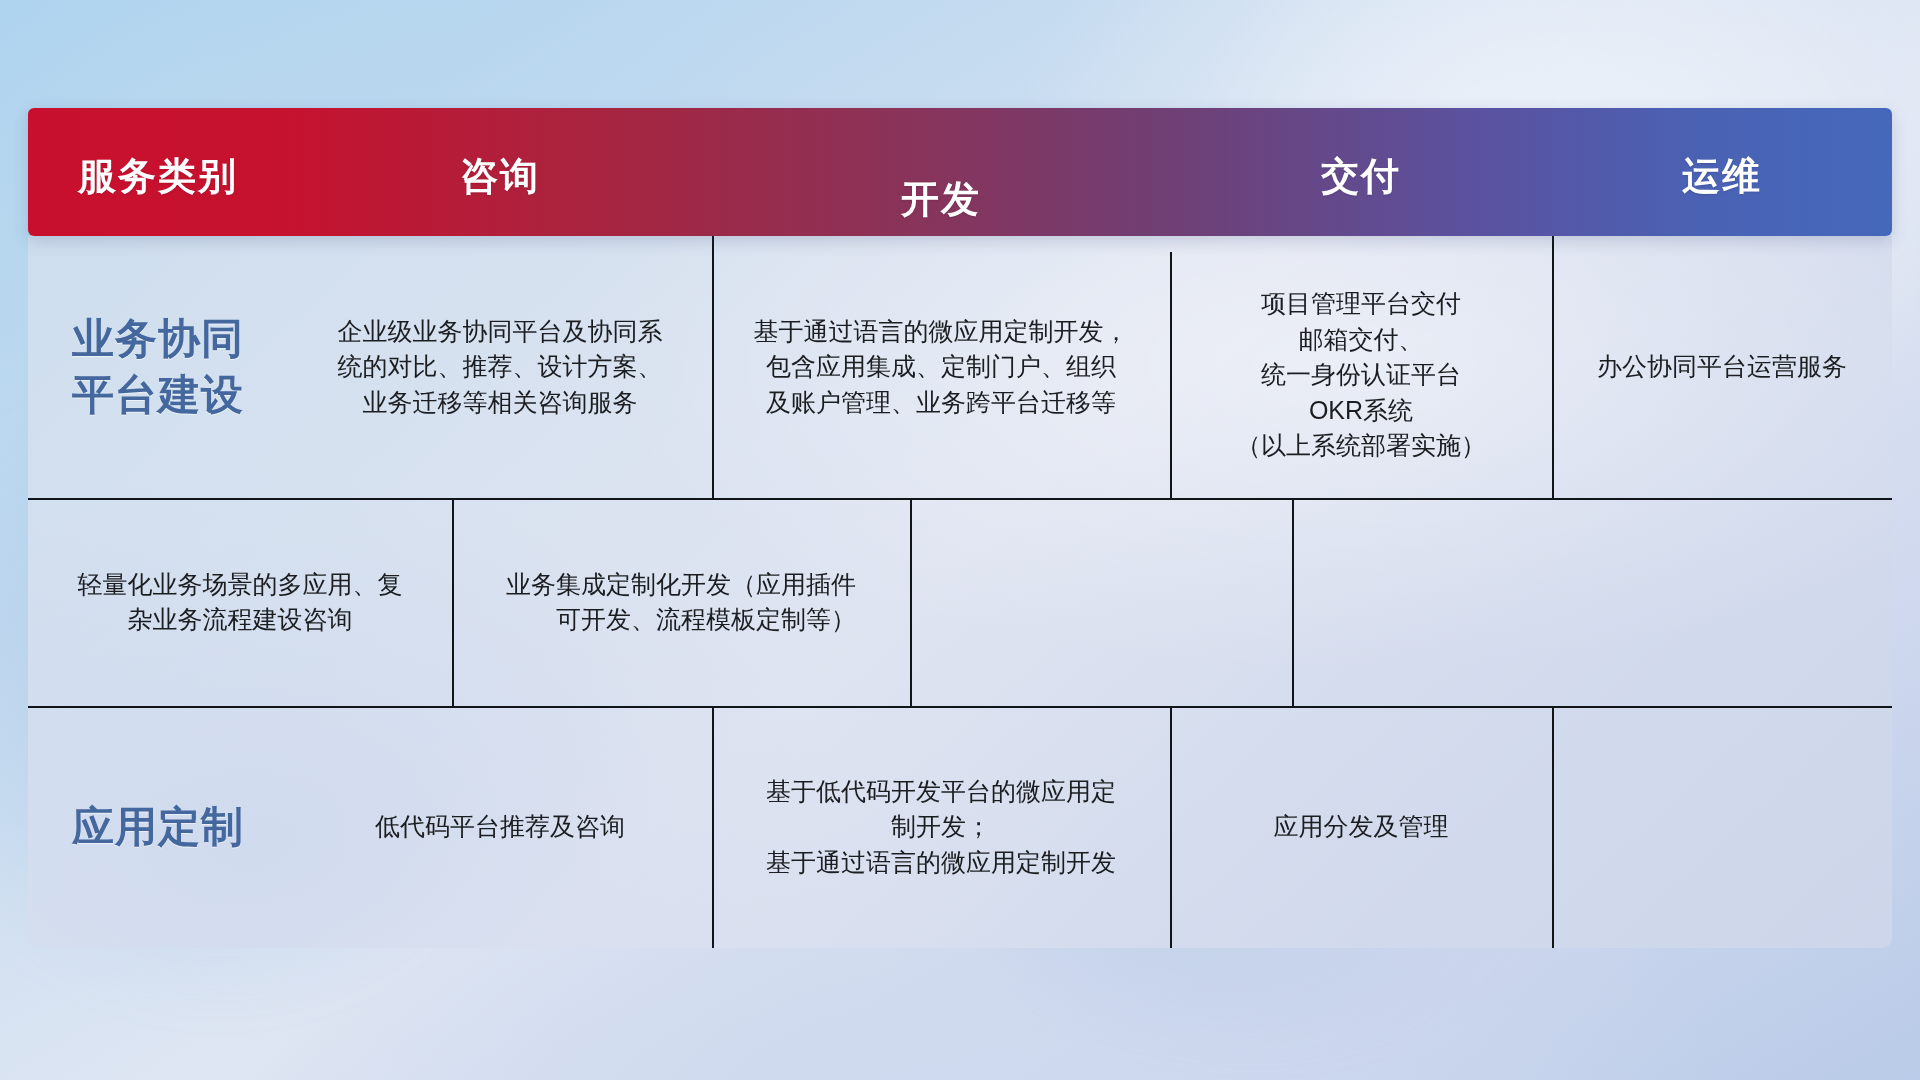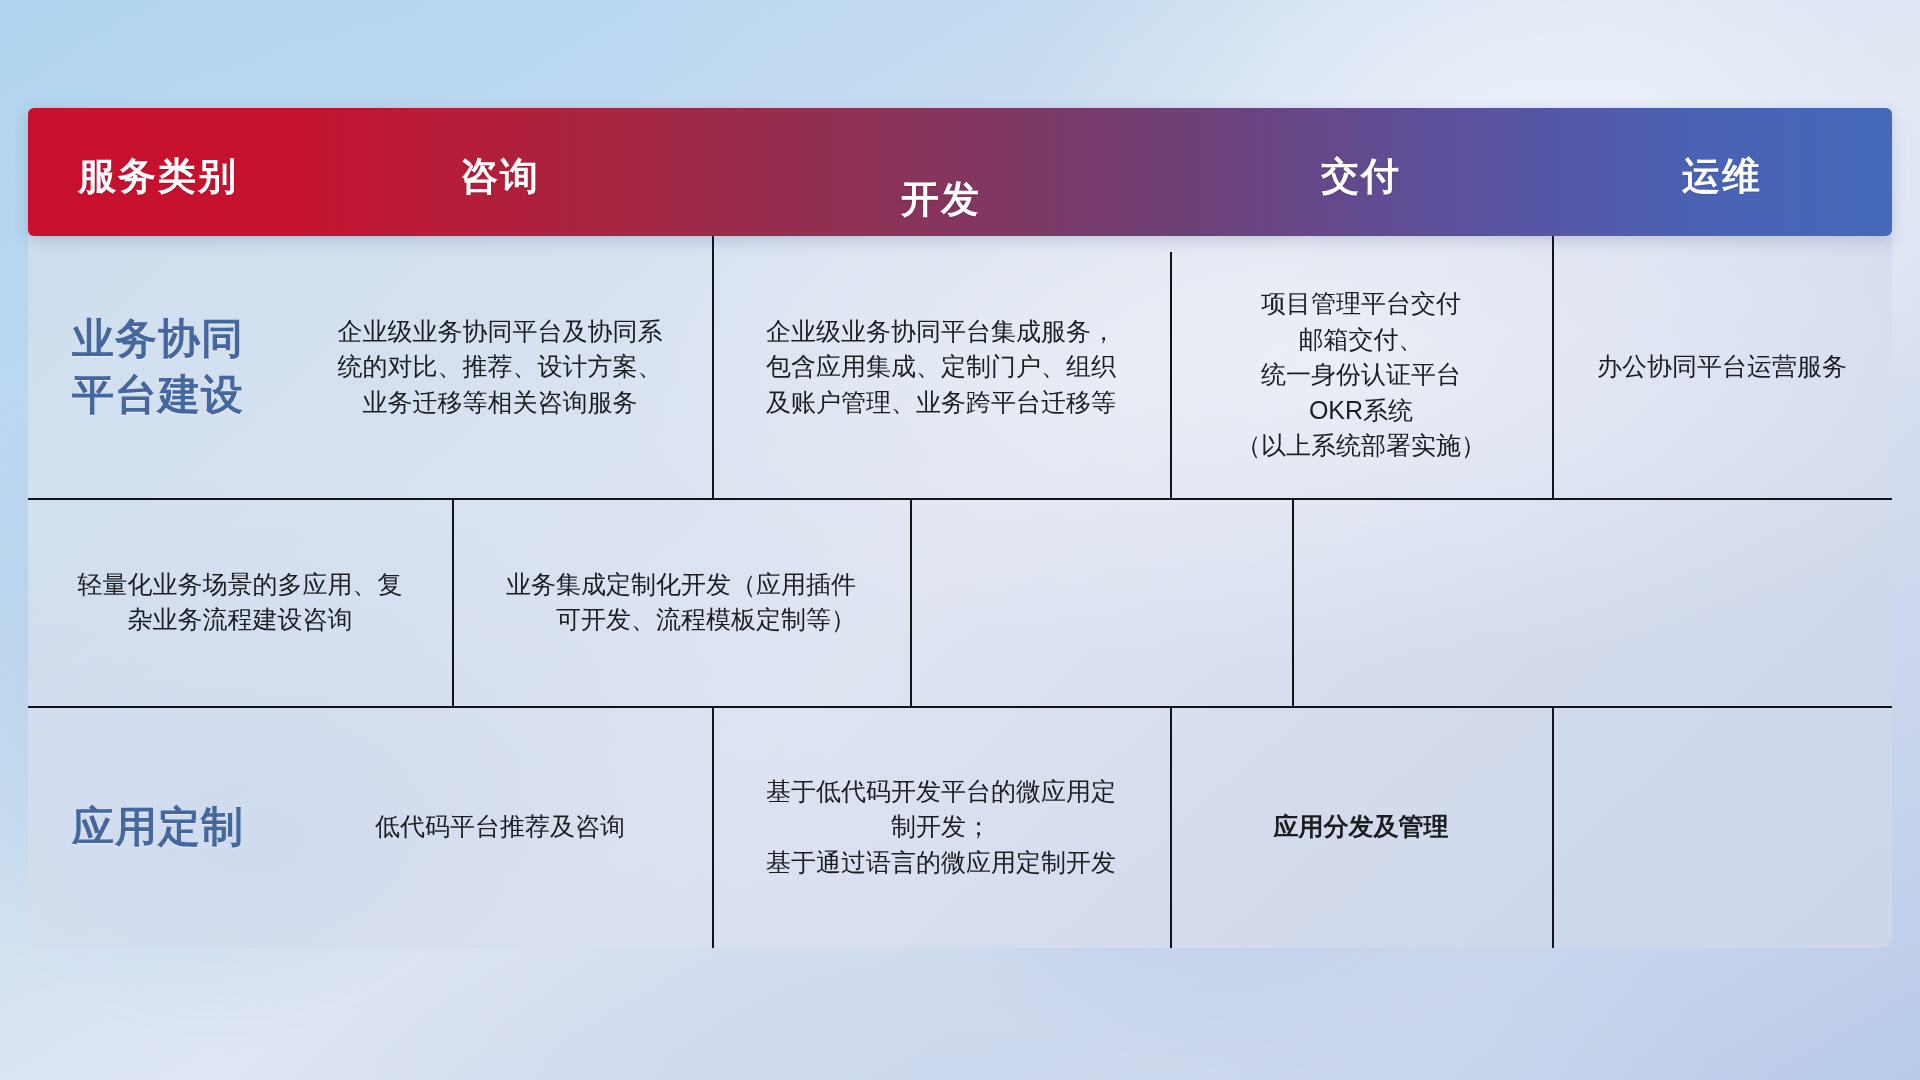--- a/index.html
+++ b/index.html
@@ -190,21 +190,21 @@
         <span class="rowlabel">业务协同
 平台建设</span>
       </div>
       <div class="cell" style="width:424px;">
         <span class="celltext">企业级业务协同平台及协同系
 统的对比、推荐、设计方案、
 业务迁移等相关咨询服务</span>
       </div>
       <div class="cell" style="width:458px;">
         <span class="vline"></span>
-        <span class="celltext">企业级业务协同平台集成服务，
+        <span class="celltext">基于通过语言的微应用定制开发，
 包含应用集成、定制门户、组织
 及账户管理、业务跨平台迁移等</span>
       </div>
       <div class="cell" style="width:382px;margin-top:16px;">
         <span class="vline"></span>
         <span class="celltext">项目管理平台交付
 邮箱交付、
 统一身份认证平台
 OKR系统
 （以上系统部署实施）</span>
@@ -245,21 +245,21 @@
       </div>
       <div class="cell" style="width:424px;">
         <span class="celltext">低代码平台推荐及咨询</span>
       </div>
       <div class="cell" style="width:458px;">
         <span class="vline"></span>
         <span class="celltext">基于低代码开发平台的微应用定
 制开发；
 基于通过语言的微应用定制开发</span>
       </div>
-      <div class="cell" style="width:382px;font-weight:bold;">
+      <div class="cell" style="width:382px;">
         <span class="vline"></span>
         <span class="celltext">应用分发及管理</span>
       </div>
       <div class="cell" style="width:340px;">
         <span class="vline"></span>
         <span class="celltext"></span>
       </div>
     </div>
 
   </div>

